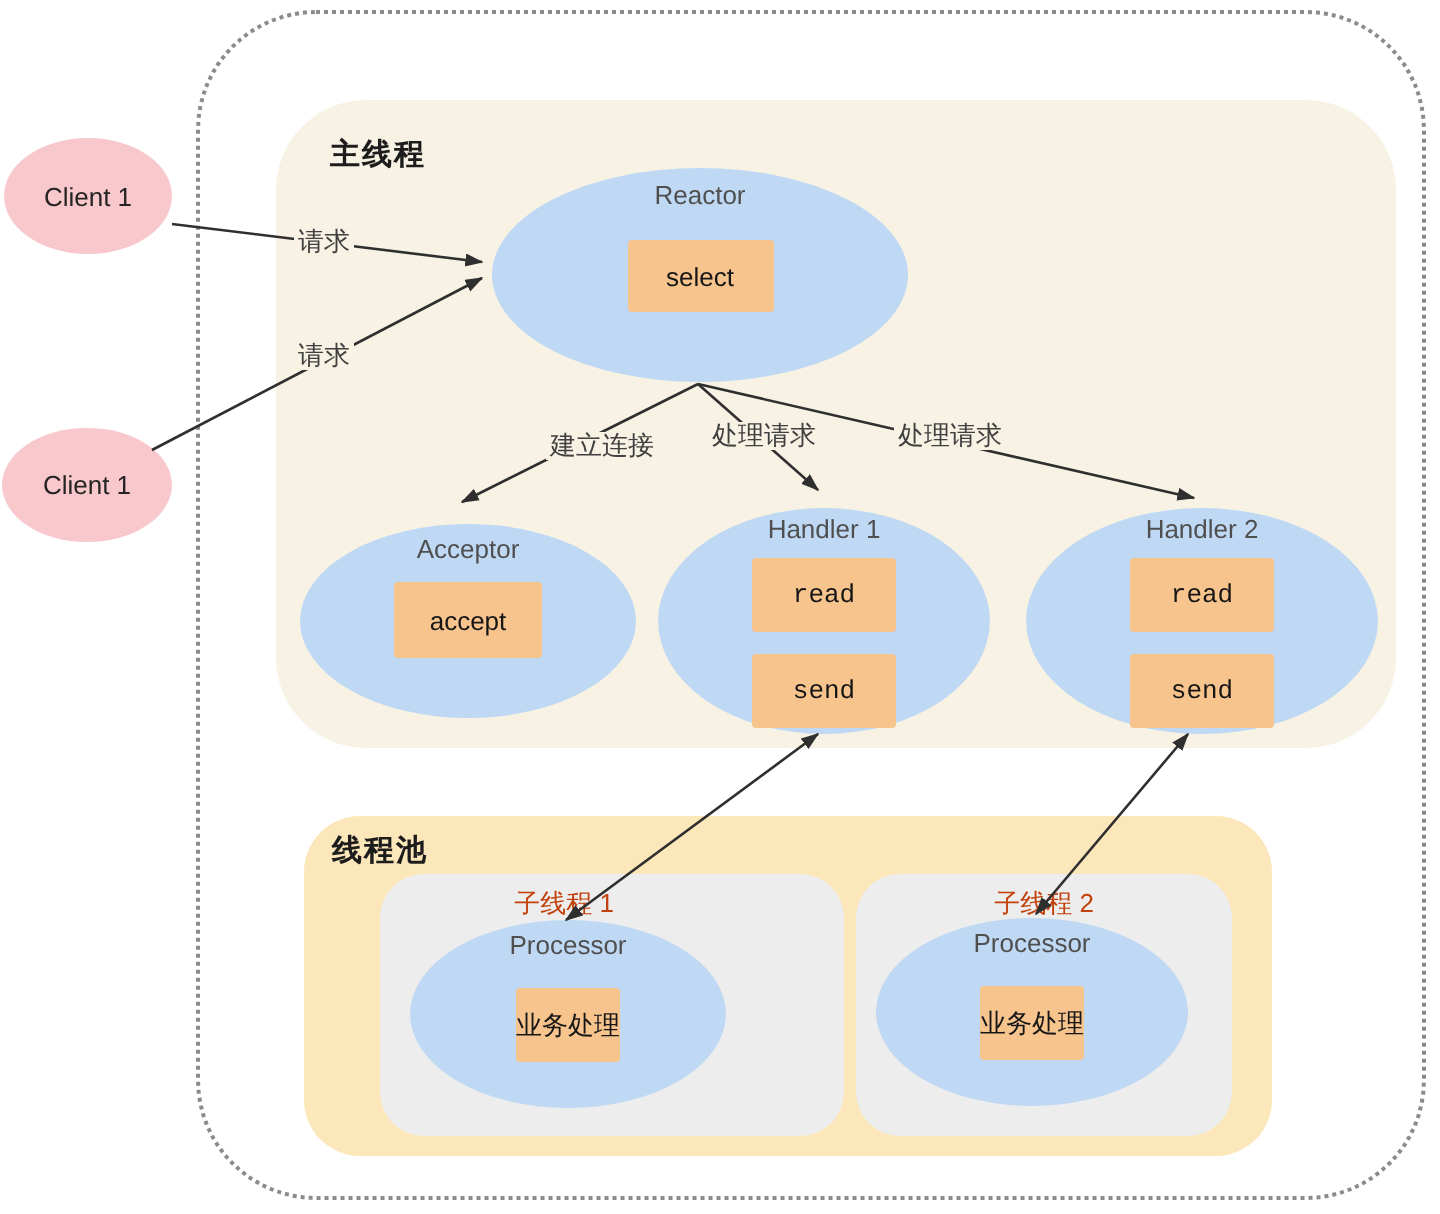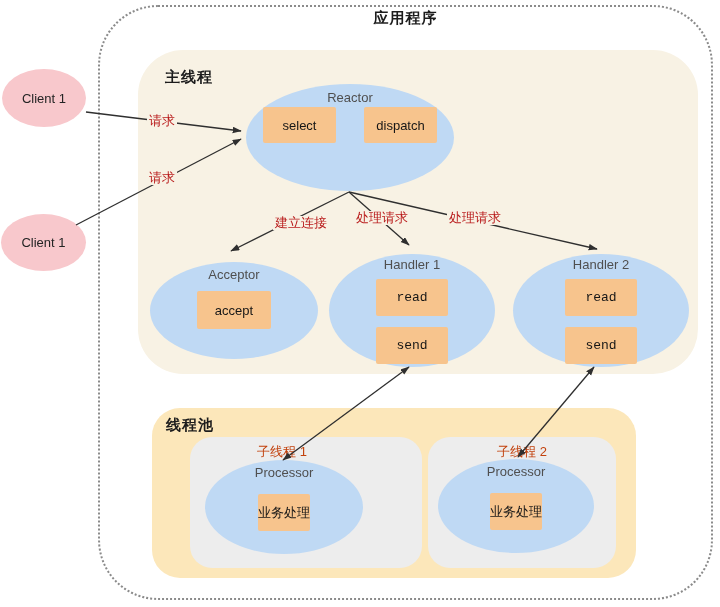--- a/index.html
+++ b/index.html
@@ -33,21 +33,21 @@
   .worker-1{left:190px;top:437px;width:232px;height:131px;}
   .worker-2{left:428px;top:437px;width:188px;height:131px;}
   .worker-label{display:block;text-align:center;padding-top:6px;font-size:13px;color:#c2410c;}
   .worker-1 .worker-label{transform:translateX(-24px);}
 
   .ellipse{background:var(--ellipse-blue);border-radius:50%;display:flex;flex-direction:column;align-items:center;}
   .ellipse-title{font-size:13px;color:var(--title-gray);}
   .op-box{background:var(--box-orange);border-radius:2px;display:flex;align-items:center;justify-content:center;font-size:13px;color:#161616;}
 
   .reactor{left:246px;top:84px;width:208px;height:107px;padding-top:6px;}
-  .reactor-ops{display:flex;gap:28px;margin-top:2px;}
+  .reactor-ops{display:flex;gap:28px;margin-top:15px;}
   .reactor .op-box{width:73px;height:36px;}
 
   .acceptor{left:150px;top:262px;width:168px;height:97px;padding-top:5px;}
   .acceptor .op-box{width:74px;height:38px;margin-top:9px;}
 
   .handler{padding-top:3px;}
   .handler-1{left:329px;top:254px;width:166px;height:113px;}
   .handler-2{left:513px;top:254px;width:176px;height:113px;}
   .handler-ops{display:flex;flex-direction:column;gap:11px;margin-top:7px;font-family:Liberation Mono, monospace;}
   .handler .op-box{width:72px;height:37px;}
@@ -58,34 +58,33 @@
   .processor .op-box{width:52px;height:37px;margin-top:14px;}
 
   .client{background:var(--client-pink);border-radius:50%;display:flex;align-items:center;justify-content:center;font-size:13px;color:#242424;}
   .client-1{left:2px;top:69px;width:84px;height:58px;}
   .client-2{left:1px;top:214px;width:85px;height:57px;}
 
   .arrows{left:0;top:0;width:720px;height:607px;pointer-events:none;}
   .arrows line{stroke:var(--arrow);stroke-width:1.3;}
   .arrowhead-path{fill:var(--arrow);}
 
-  .edge-label{font-size:13px;color:#b91c1c;background:var(--panel-main);padding:0 2px;line-height:14px;}
+  .edge-label{font-size:13px;color:#404040;background:var(--panel-main);padding:0 2px;line-height:14px;}
   .lbl-request-1{left:147px;top:114px;}
   .lbl-request-2{left:147px;top:171px;}
   .lbl-connect{left:273px;top:216px;}
   .lbl-handle-1{left:354px;top:211px;}
   .lbl-handle-2{left:447px;top:211px;}
 </style>
 </head>
 <body>
 
 <div class="stage">
 
   <div class="abs app-boundary"></div>
-  <div class="abs app-title">应用程序</div>
 
   <div class="abs main-panel"></div>
   <div class="abs main-label">主线程</div>
 
   <div class="abs pool-panel"></div>
   <div class="abs pool-label">线程池</div>
 
   <div class="abs worker worker-1">
     <span class="worker-label">子线程 1</span>
   </div>
@@ -99,21 +98,20 @@
   </div>
   <div class="abs ellipse processor processor-2">
     <span class="ellipse-title">Processor</span>
     <div class="op-box">业务处理</div>
   </div>
 
   <div class="abs ellipse reactor">
     <span class="ellipse-title">Reactor</span>
     <div class="reactor-ops">
       <div class="op-box">select</div>
-      <div class="op-box">dispatch</div>
     </div>
   </div>
 
   <div class="abs ellipse acceptor">
     <span class="ellipse-title">Acceptor</span>
     <div class="op-box">accept</div>
   </div>
 
   <div class="abs ellipse handler handler-1">
     <span class="ellipse-title">Handler 1</span>

